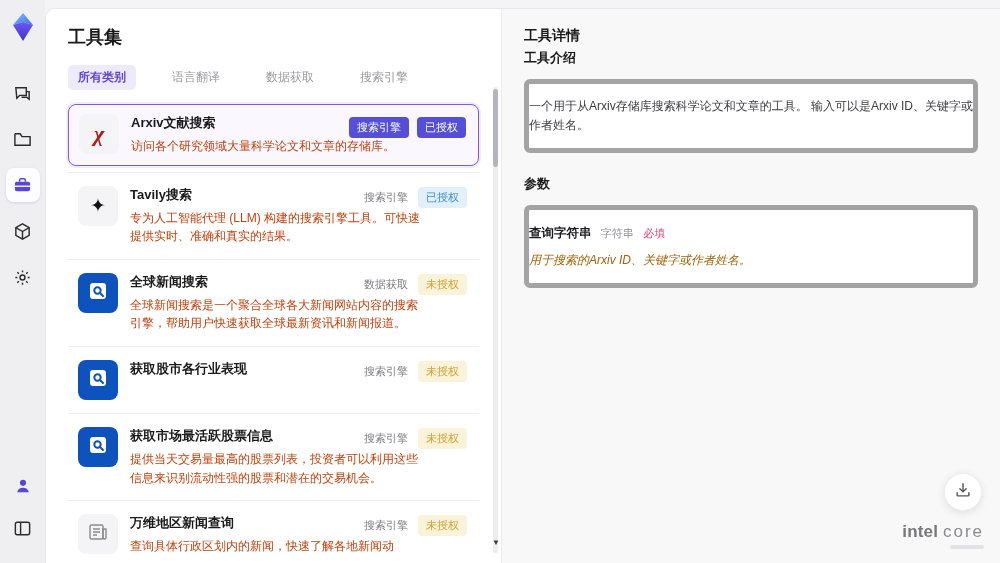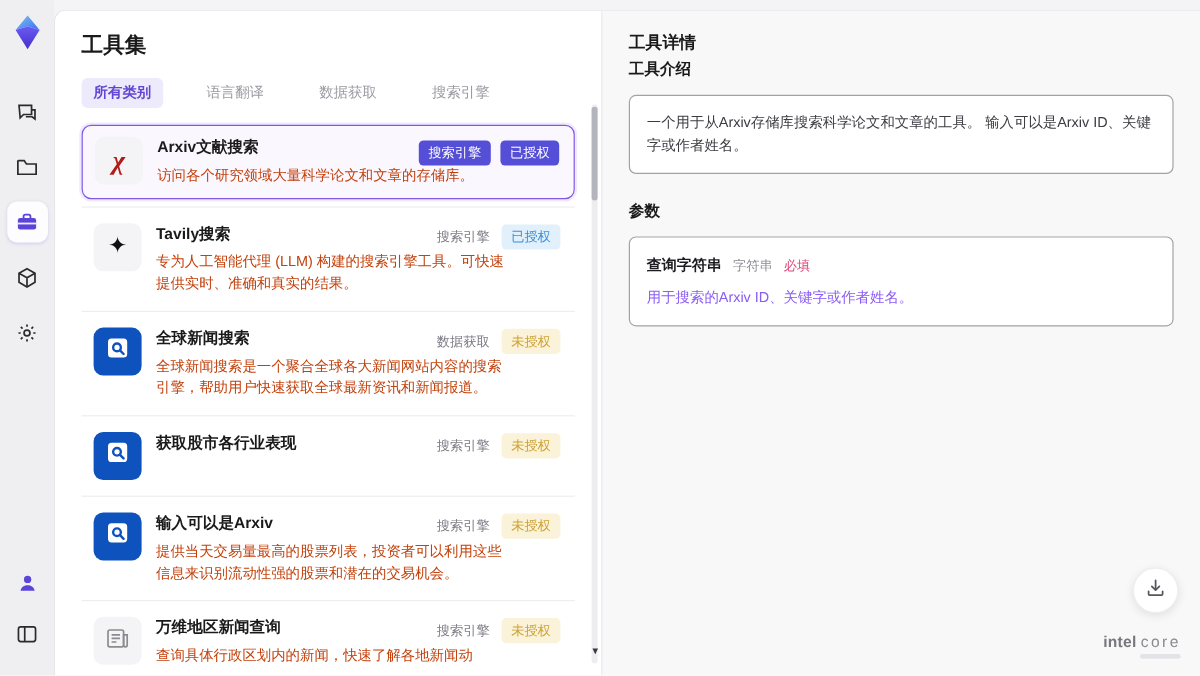--- a/index.html
+++ b/index.html
@@ -65,36 +65,36 @@
   .vthumb { position:absolute; top:2px; left:0; width:5px; height:78px; background:#b4b4bc; border-radius:3px; cursor:grab; }
   .scroll-down { position:absolute; right:1px; bottom:16px; font-size:8px; color:#3a3a3e; cursor:pointer; }
   
   .detail-panel {
     position:absolute; left:455px; top:0; right:0; bottom:0;
     background:#f8f8f9; border-left:1px solid #ececef; padding:18px 22px 0 22px;
   }
   .detail-title { font-size:14px; font-weight:bold; margin-bottom:4px; }
   .section-h { font-size:13px; font-weight:bold; margin-bottom:12px; }
   .box {
-    background:#fff; border:1px solid #a3a3a3; border-radius:6px;
-    padding:13px 14px; font-size:12px; color:#3c3c42; line-height:1.6; margin-bottom:22px;
+    background:#fff; border:5px solid #a3a3a3; border-radius:6px;
+    padding:13px 0; font-size:12px; color:#3c3c42; line-height:1.6; margin-bottom:22px;
   }
   .param-line { margin-bottom:7px; }
   .param-name { font-size:12.5px; font-weight:bold; color:#1c1c20; }
   .param-type { font-size:11px; color:#8b8b93; margin-left:6px; }
   .param-req { font-size:11px; color:#e0457b; margin-left:6px; }
-  .param-desc { font-size:12px; color:#8b5cf6; }
+  .param-desc { font-size:12px; color:#a16207;font-style:italic; }
   
   .fab {
     position:absolute; right:18px; bottom:52px; width:38px; height:38px; border-radius:50%;
     background:#fff; border:1px solid #eeeef1; box-shadow:0 2px 8px rgba(0,0,0,.10);
     display:flex; align-items:center; justify-content:center; cursor:pointer;
   }
   .intel { position:absolute; right:16px; bottom:14px; text-align:right; line-height:1.1; }
-  .intel .t1 { font-size:13px; color:#8a8a90; white-space:nowrap; }
+  .intel .t1 { font-size:17px; color:#8a8a90; white-space:nowrap; }
   .intel .t1 b { color:#77777d; font-weight:bold; letter-spacing:.2px; }
   .intel .t1 span { letter-spacing:2px; font-weight:normal; }
   .intel .bar { height:4px; width:34px; background:#e3e3e7; border-radius:2px; margin:3px 0 0 auto; }
 </style>
 </head>
 <body>
 
 <aside class="sidebar">
   <div class="logo">
     <svg viewBox="0 0 30 30" width="30" height="30">
@@ -247,21 +247,21 @@
         </div>
         <div class="card row">
           <div class="icon-box blue-app">
             <span><svg width="22" height="22" viewBox="0 0 22 22">
                 <rect x="3" y="3" width="16" height="16" rx="3" fill="#ffffff"></rect>
                 <circle cx="10.5" cy="10.5" r="3.2" fill="none" stroke="#0d52bd" stroke-width="2"></circle>
                 <path d="M13 13l3 3" stroke="#0d52bd" stroke-width="2" stroke-linecap="round"></path>
               </svg></span>
           </div>
           <div class="card-main">
-            <div class="card-name">输入可以是Arxiv</div>
+            <div class="card-name">获取市场最活跃股票信息</div>
             <div class="card-desc">提供当天交易量最高的股票列表，投资者可以利用这些信息来识别流动性强的股票和潜在的交易机会。</div>
           </div>
           <div class="badges">
             <span class="pill plain">搜索引擎</span>
             <span class="pill light-yellow">未授权</span>
           </div>
         </div>
         <div class="card row">
           <div class="icon-box newspaper">
             <span><svg width="22" height="22" viewBox="0 0 22 22" fill="none" stroke="#8a8a90" stroke-width="1.4">

